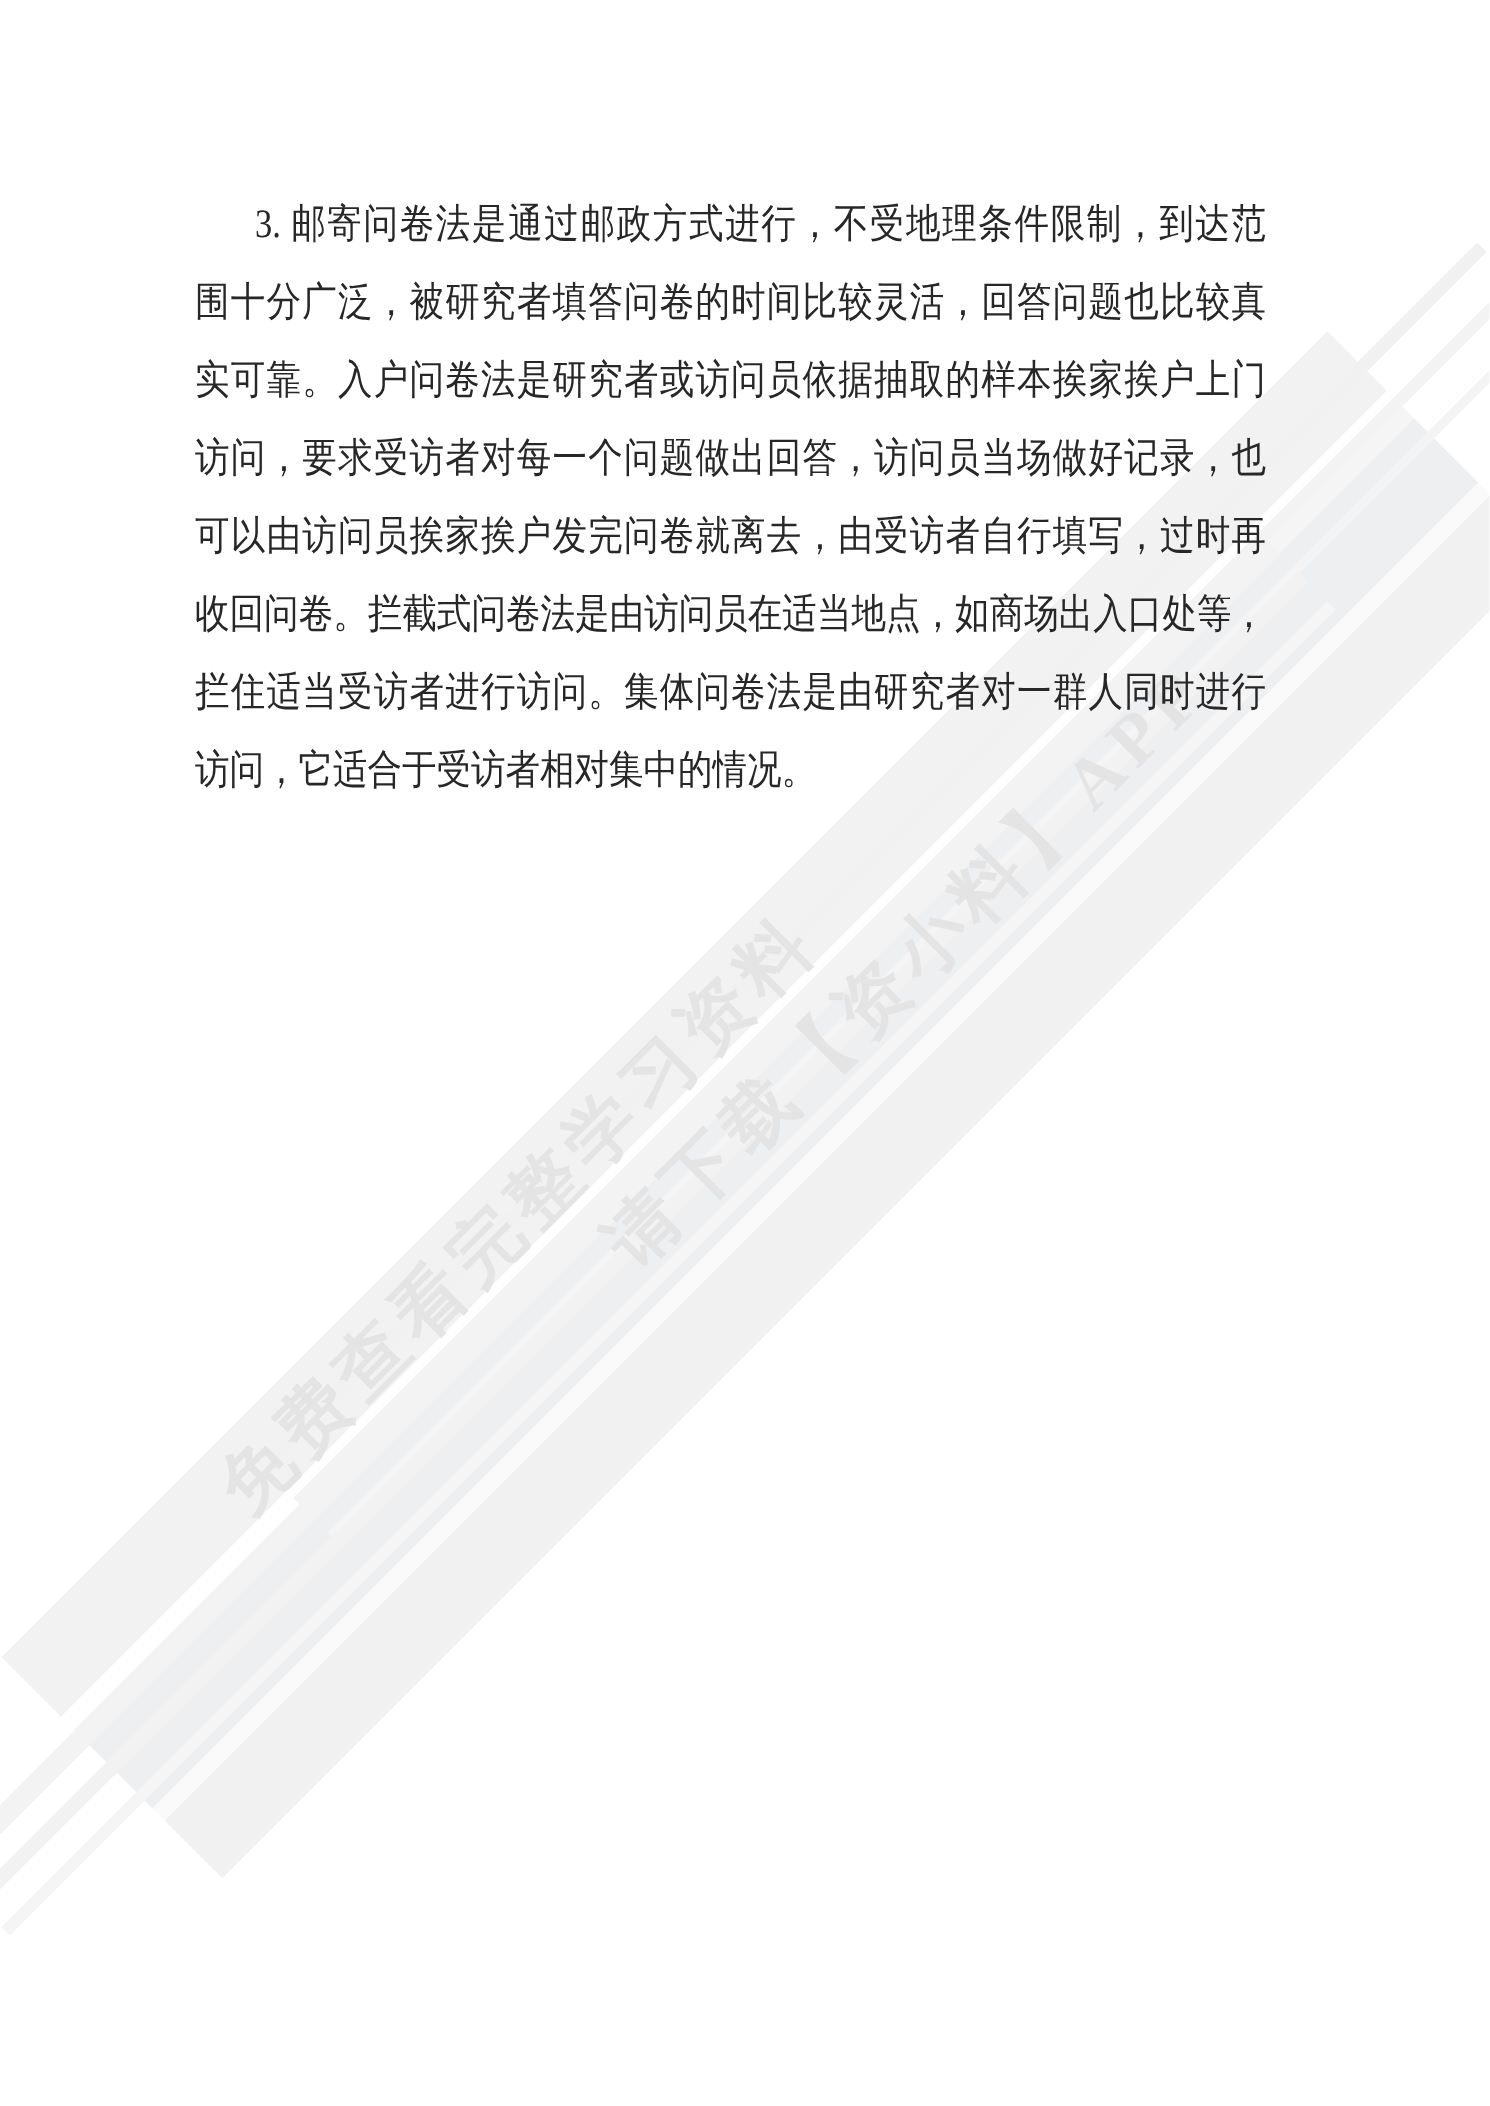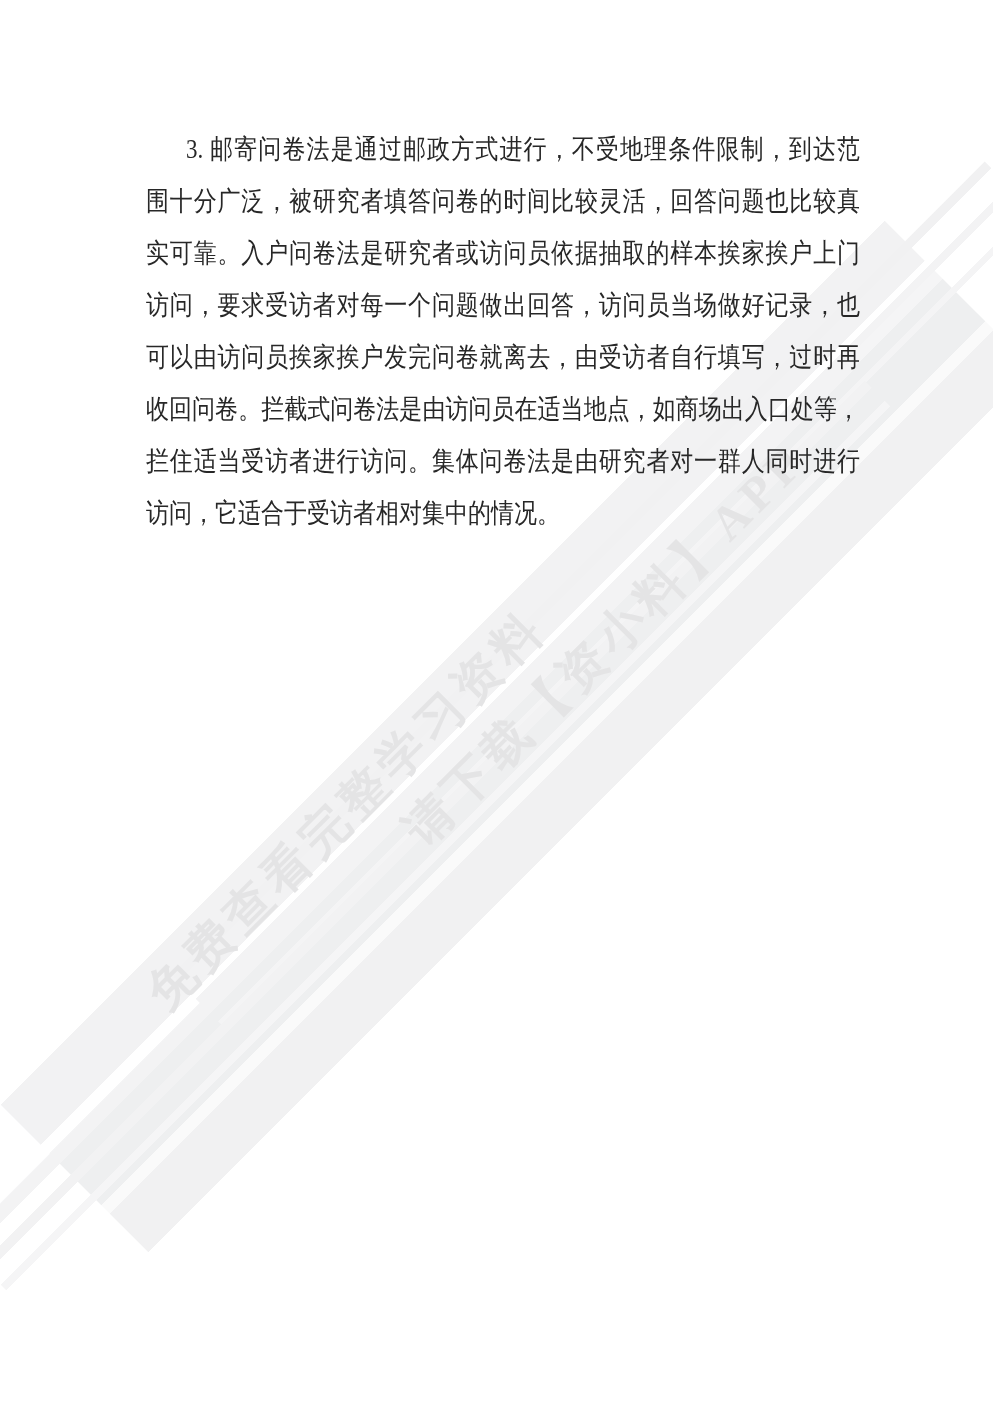--- a/index.html
+++ b/index.html
@@ -91,21 +91,21 @@
     z-index: 2;
     pointer-events: none;
     user-select: none;
   }
   .wm-1 { left: 36px;  top: 781px; }
   .wm-2 { left: 295px; top: 616px; }
 
   
   .textblock {
     position: absolute;
-    left: 146px;
+    left: 130px;
     top: 124px;
     width: 714px;
     z-index: 3;
     color: var(--text-color);
     font-size: 23px;
   }
   .line {
     height: 52px;
     line-height: 52px;
     text-align: justify;

